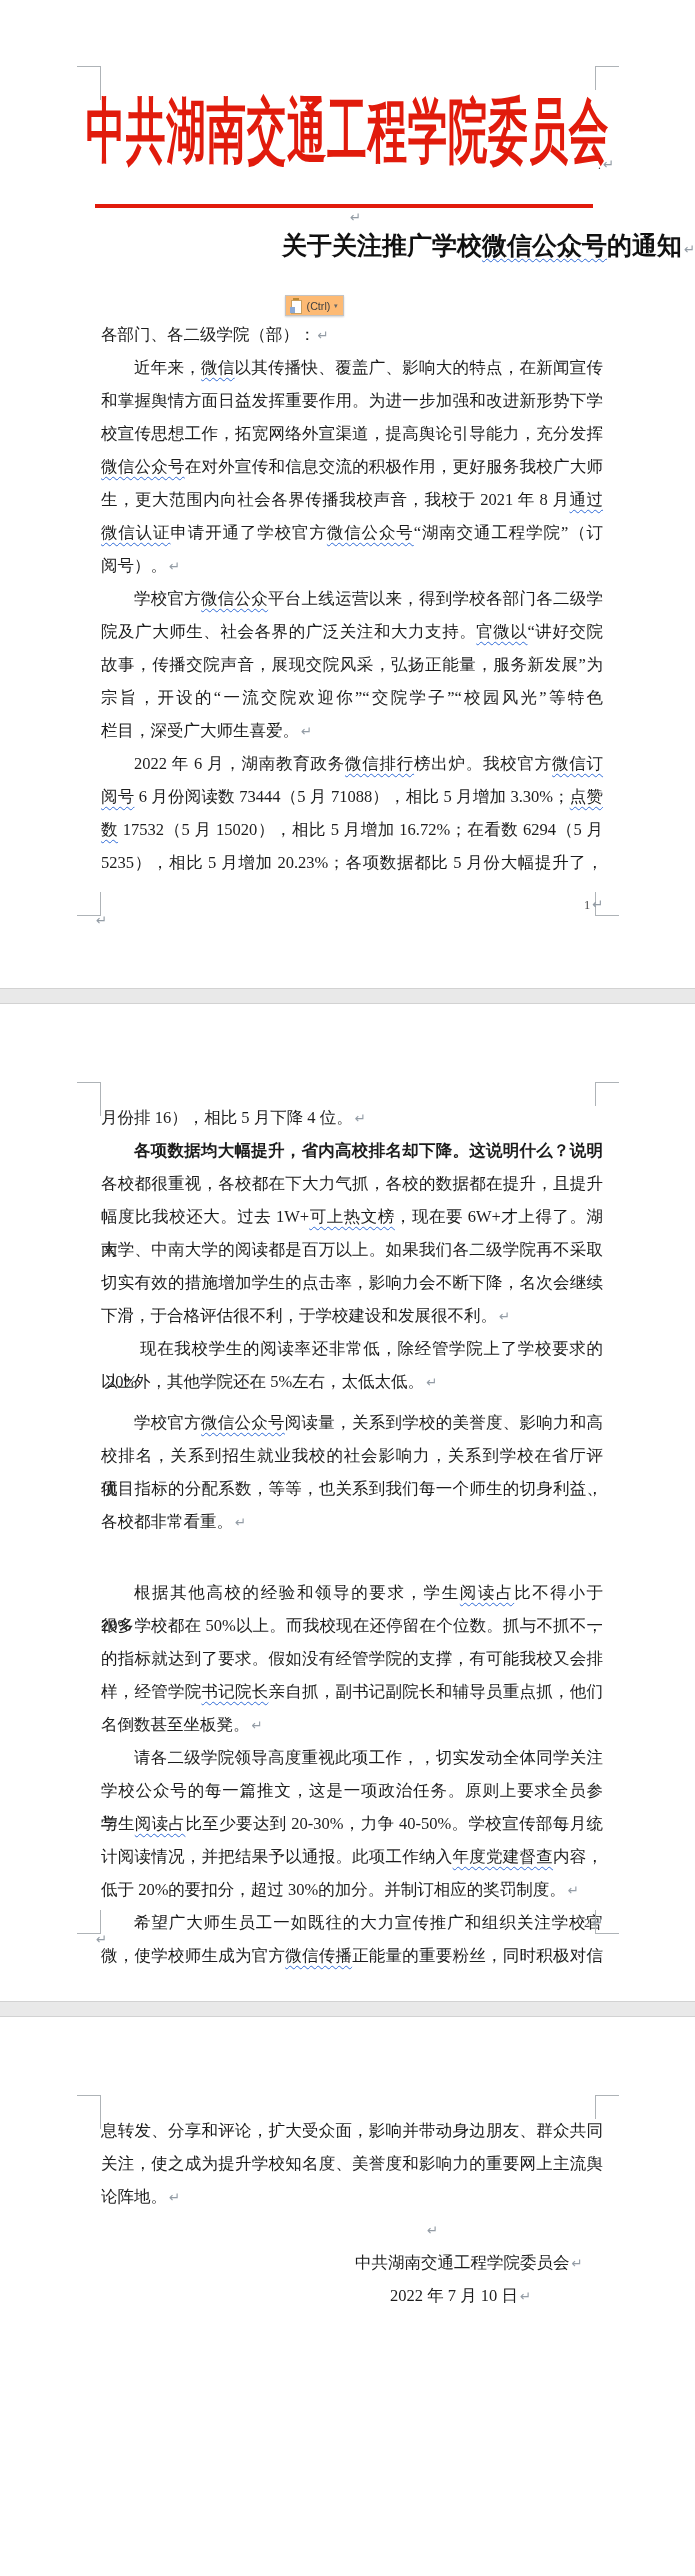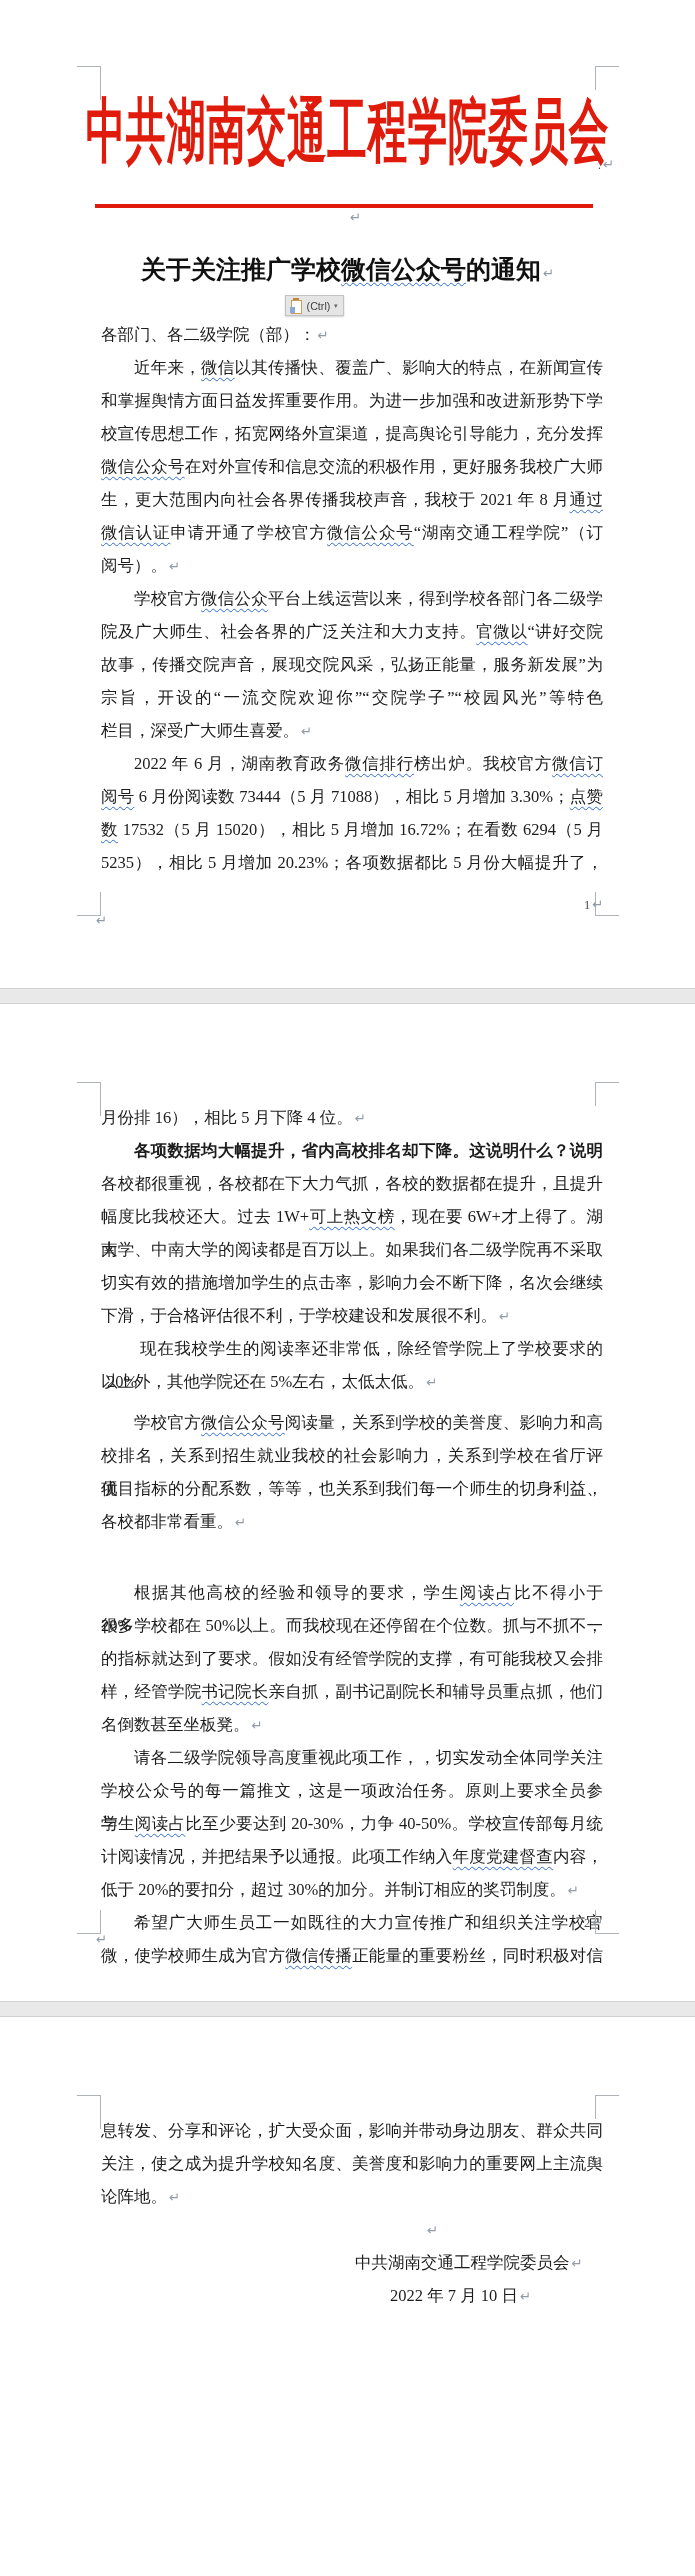--- a/index.html
+++ b/index.html
@@ -19,25 +19,25 @@
   .crop.br{border-bottom-width:0.9px;border-left-width:0.9px;}
   .pm{color:#939ca5;font-size:13.4px;font-family:"DejaVu Sans",sans-serif;margin-left:1.8px;font-weight:400;}
   
   .lh-row{position:absolute;left:0;top:89px;width:695px;height:85px;
     display:flex;align-items:center;justify-content:center;}
   .lh-text{display:inline-block;white-space:nowrap;font-weight:900;font-size:55px;
     color:#e11b0c;transform:scale(0.72,1.28);transform-origin:center;letter-spacing:0.9px;}
   .lh-tail{position:absolute;left:598px;top:157px;font-size:11.6px;color:#444;}
   .red-rule{position:absolute;left:95px;top:204px;width:498px;height:3.6px;background:#e11b0c;}
   .center-pm{position:absolute;left:348px;top:210px;}
-  .doc-title{position:absolute;left:0;top:253px;width:695px;text-align:center;
+  .doc-title{position:absolute;left:0;top:229px;width:695px;text-align:right;
     font-size:25px;font-weight:700;color:#111;white-space:nowrap;}
   
   .paste-btn{position:absolute;left:285px;top:295px;height:21.4px;padding:0 5.3px 0 3.6px;
-    background:#e5e5e5;border:0.9px solid #c3c3c3;box-shadow:0 0.9px 1.8px rgba(0,0,0,.18);
+    background:#fdba74;border:0.9px solid #c3c3c3;box-shadow:0 0.9px 1.8px rgba(0,0,0,.18);
     display:flex;align-items:center;gap:3.6px;font-family:"Liberation Sans",sans-serif;
     font-size:10.7px;color:#404040;box-sizing:border-box;}
   .pb-icon{position:relative;width:13.4px;height:15px;display:inline-block;}
   .pb-page{position:absolute;left:1.8px;top:1.8px;width:9px;height:11.6px;background:#fff;border:0.9px solid #c99f5f;}
   .pb-clip{position:absolute;left:3.6px;top:0;width:6.2px;height:3.6px;background:#ba8733;}
   .pb-blue{position:absolute;left:0;bottom:0;width:5.3px;height:6.2px;background:#8aa9d6;}
   .pb-arrow{font-size:7.1px;color:#666;}
   
   .body-lines{position:absolute;left:101px;width:502px;}
   .tl{height:33px;line-height:33px;font-size:16.5px;color:#1c1c1c;

